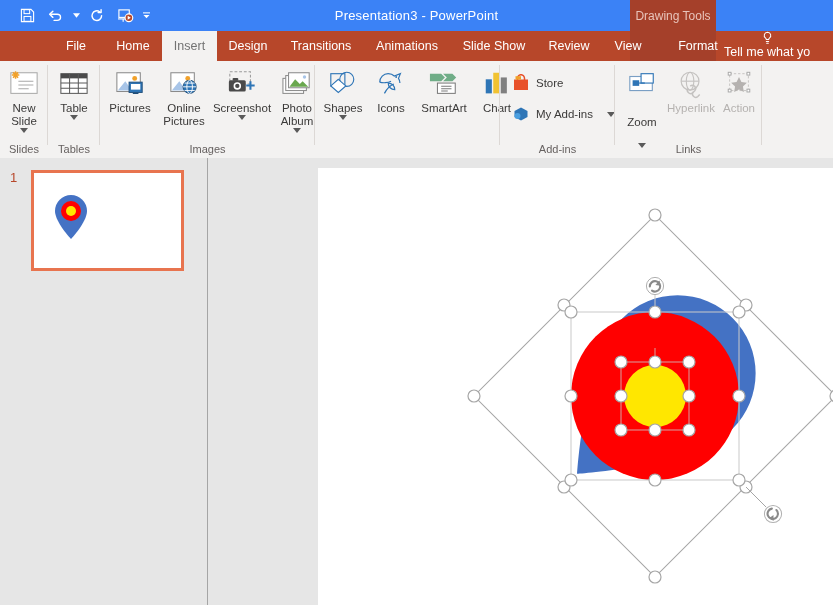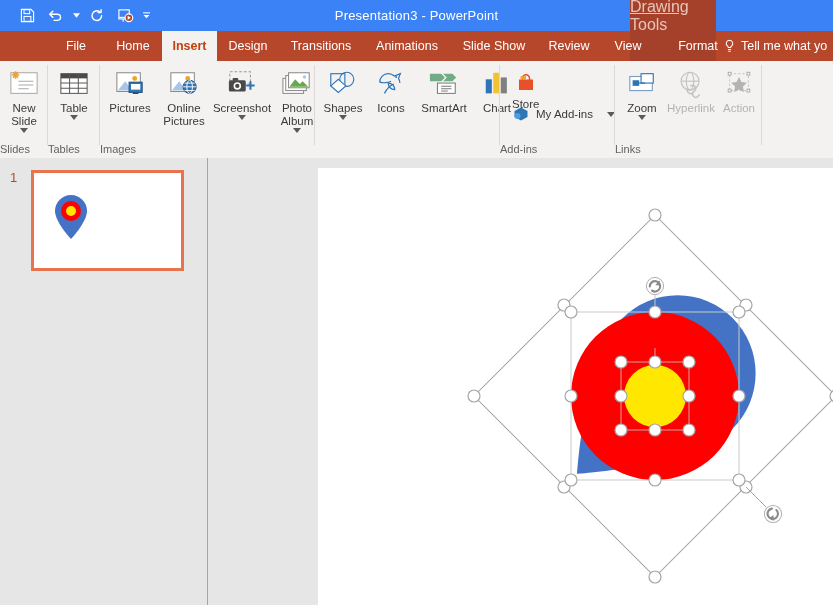--- a/index.html
+++ b/index.html
@@ -21,51 +21,51 @@
   .qat-btn svg{display:block;}
   .qat-caret{width:12px;height:24px;display:flex;align-items:center;justify-content:center;}
   .qat-caret svg{display:block;}
   .title-text{
     position:absolute;left:0;top:0;width:833px;height:31px;
     line-height:31px;text-align:center;color:#ffffff;font-size:13px;
     pointer-events:none;letter-spacing:.2px;
   }
   .ctx-tools{
     position:absolute;left:630px;top:0;width:86px;height:31px;
-    background:#a5402a;color:#e8c4bb;font-size:16px;
-    display:flex;align-items:center;justify-content:center;text-decoration:underline;
+    background:#a5402a;color:#e8c4bb;font-size:12px;
+    display:flex;align-items:center;justify-content:center;
   }
 
   
   .tabstrip{
     position:absolute;left:0;top:31px;width:833px;height:30px;
     background:#b7472a;
   }
   .ctx-tabbg{position:absolute;left:630px;top:0;width:86px;height:30px;background:#a5402a;}
   .tabs{position:absolute;left:0;top:0;height:30px;display:flex;align-items:stretch;margin-left:48px;}
   .tab{
     display:flex;align-items:center;justify-content:center;
     color:#ffffff;font-size:12.5px;height:30px;white-space:nowrap;
   }
-  .tab.active{background:#f3f2f1;color:#c2410c;font-weight:bold;}
+  .tab.active{background:#f3f2f1;color:#737373;}
   .tellme{
-    position:absolute;left:724px;top:0;height:30px;display:flex;align-items:center;gap:6px;
-    color:#ffffff;font-size:12.5px;white-space:nowrap;
+    position:absolute;left:724px;top:0;height:30px;display:flex;align-items:center;
+    color:#ffffff;font-size:12.5px;white-space:nowrap;flex-direction:column;
   }
   .tellme svg{display:block;}
 
   
   .ribbon{
     position:absolute;left:0;top:61px;width:833px;height:97px;
     background:#f3f2f1;border-bottom:1px solid #d4d0cd;
   }
   .rgroup{position:absolute;top:0;height:96px;}
   .rgroup .gsep{position:absolute;right:0;top:4px;width:1px;height:80px;background:#dcd8d5;}
   .glabel{
-    position:absolute;bottom:2px;left:0;width:100%;text-align:left;
+    position:absolute;bottom:2px;left:0;width:100%;text-align:center;
     font-size:11px;color:#666160;
   }
   .ritem{
     position:absolute;top:4px;display:flex;flex-direction:column;align-items:center;
     font-size:11.5px;color:#3b3a39;text-align:center;line-height:13px;
   }
   .ritem .ico{height:34px;display:flex;align-items:flex-end;justify-content:center;margin-bottom:3px;}
   .ritem .ico svg{display:block;}
   .ritem .lbl{white-space:pre-line;}
   .ritem.disabled{color:#b5b2b0;}
@@ -337,21 +337,21 @@
               <rect x="14" y="4" width="6.5" height="22" fill="#f1c232"></rect>
               <rect x="22" y="9" width="6.5" height="17" fill="#808080"></rect>
             </svg>
         </span>
         <span class="lbl">Chart</span>
       </div>
       <div class="gsep"></div>
     </div>
 
     <div class="rgroup" style="left:500px;width:115px;">
-      <div class="rsmall" style="left:12px;top:13px;flex-direction:column;">
+      <div class="rsmall" style="left:12px;top:13px;">
         <span>
           <svg width="18" height="18" viewBox="0 0 18 18">
               <rect x="2" y="5.5" width="14" height="10.5" fill="#e8502a"></rect>
               <path d="M5.5 6.5V4.2a3.5 3.5 0 0 1 7 0v2.3" fill="none" stroke="#e8502a" stroke-width="1.5"></path>
               <rect x="3.5" y="2.2" width="5.5" height="3.4" fill="#f1a12a"></rect>
             </svg>
         </span>
         <span>Store</span>
       </div>
       <div class="rsmall" style="left:12px;top:44px;">
@@ -366,21 +366,21 @@
           <svg width="8" height="5" viewBox="0 0 8 5">
               <path d="M0 0h8L4 5z" fill="#5a5a5a"></path>
             </svg>
         </span>
       </div>
       <div class="glabel">Add-ins</div>
       <div class="gsep"></div>
     </div>
 
     <div class="rgroup" style="left:615px;width:147px;">
-      <div class="ritem" style="left:4px;width:46px;">
+      <div class="ritem" style="left:4px;width:46px;gap:14px;">
         <span class="ico">
           <svg width="34" height="30" viewBox="0 0 36 32">
               <rect x="5" y="8" width="24" height="15" fill="#fff" stroke="#7a9fc4" stroke-width="1.2"></rect>
               <rect x="17" y="5" width="13" height="10" fill="#fff" stroke="#2e75b6" stroke-width="1.2"></rect>
               <rect x="8" y="12" width="7" height="6" fill="#2e75b6"></rect>
               <path d="M15 15h6" stroke="#2e75b6" stroke-width="1.4"></path>
             </svg>
         </span>
         <span class="lbl">Zoom</span>
         <span class="dd">

